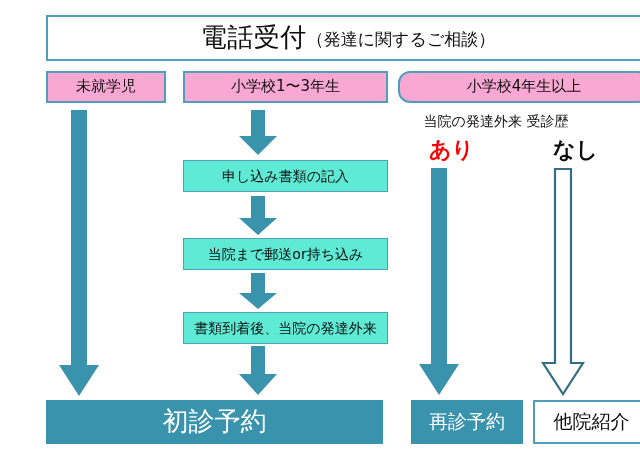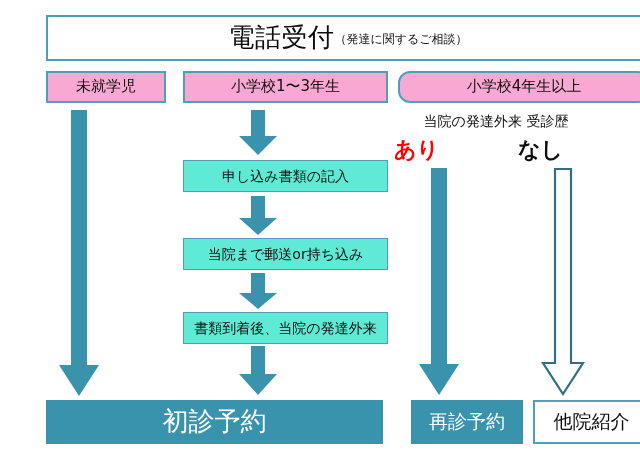--- a/index.html
+++ b/index.html
@@ -35,21 +35,21 @@
     height: 46px;
     background: #ffffff;
     border: 2px solid #4F9FBA;
     color: #0d0d0d;
   }
   .title-main {
     font-size: 26px;
     letter-spacing: 0.5px;
   }
   .title-sub {
-    font-size: 12px;
+    font-size: 17px;
     letter-spacing: 0px;
     padding-top: 3px;
   }
   
   .cat-box {
     top: 71px;
     height: 32px;
     background: #f9a8d4;
     border: 2px solid #4F9FBA;
     font-size: 15px;
@@ -111,21 +111,21 @@
     width: 252px;
     text-align: center;
     font-size: 14px;
     color: #0d0d0d;
   }
   .branch-yes, .branch-no {
     position: absolute;
     top: 135px;
     font-size: 22px;
     font-weight: bold;
-    text-align: left;
+    text-align: right;
     width: 80px;
   }
   .branch-yes { left: 394px; color: #FF0000; }
   .branch-no  { left: 518px; color: #0d0d0d; }
   
   .arrow {
     position: absolute;
   }
 </style>
 </head>

